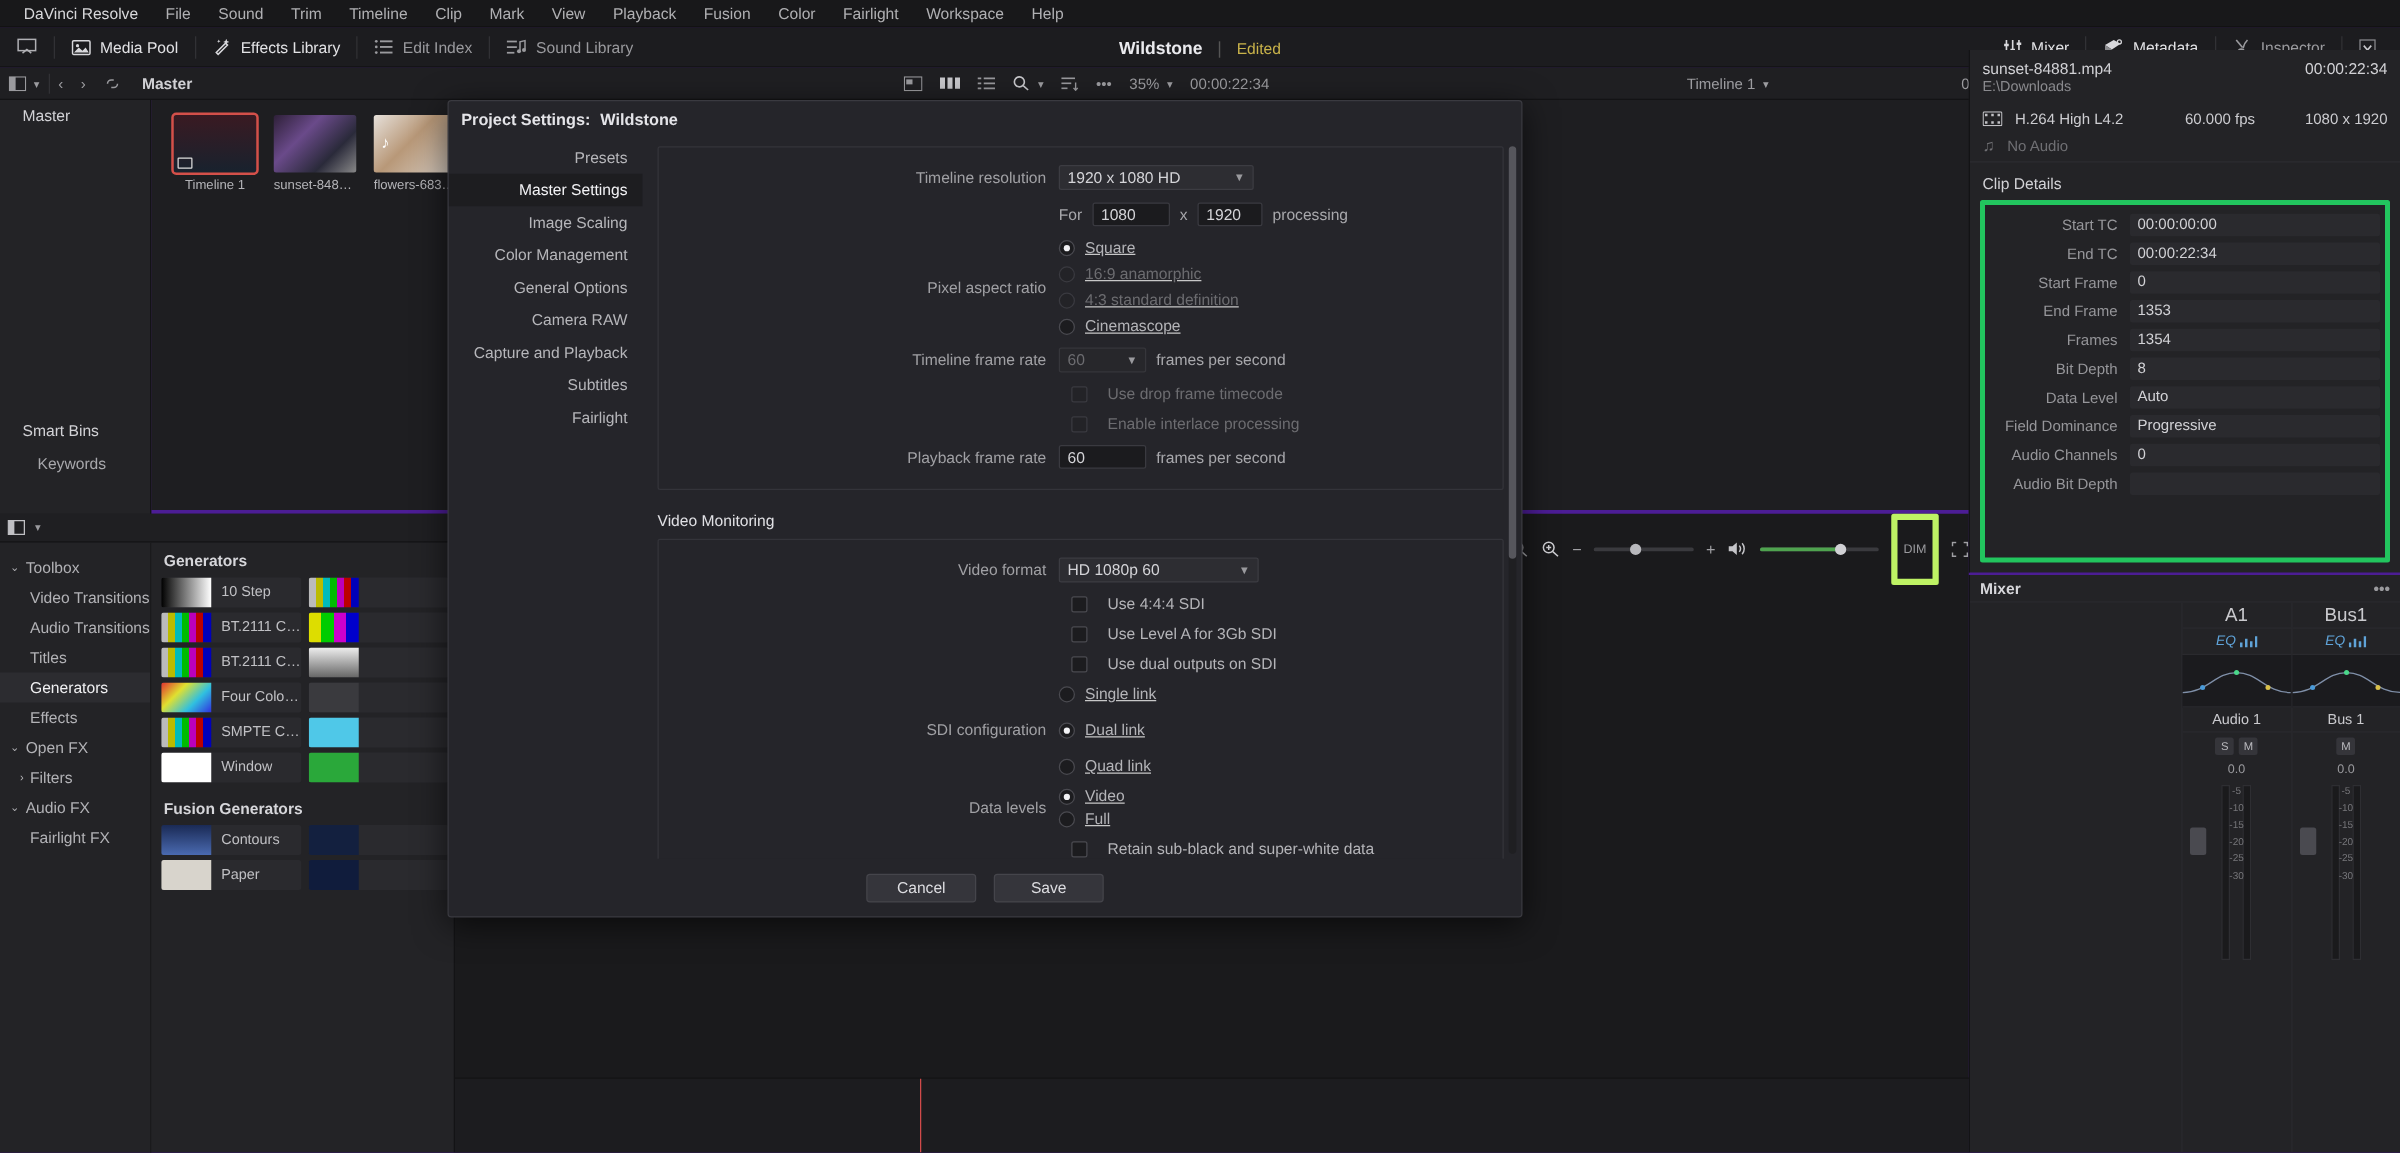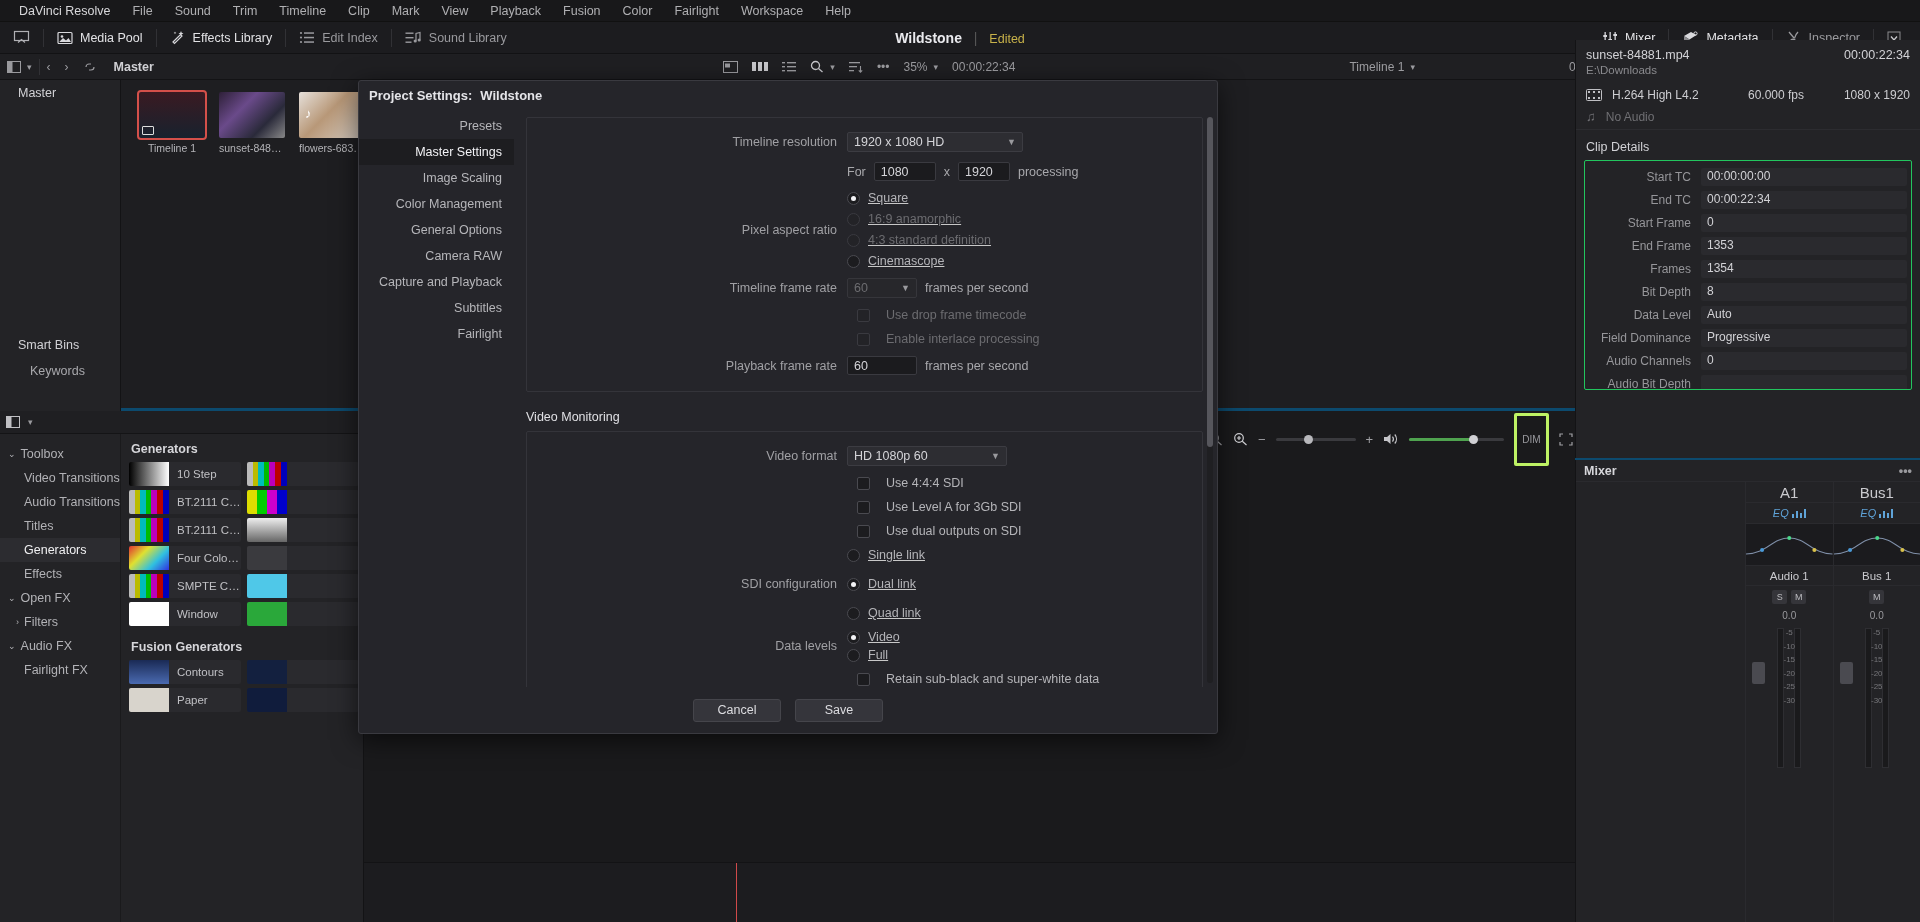--- a/index.html
+++ b/index.html
@@ -4,21 +4,21 @@
 <style>
   * { box-sizing: border-box; margin: 0; padding: 0; }
   html, body {
     width: 1920px; height: 922px;
     background: #1c1c1e;
     font-family: "Liberation Sans", sans-serif;
     color: #c8c8c8;
     overflow: hidden;
     -webkit-font-smoothing: antialiased;
   }
-  .app { position: relative; width: 1920px; height: 922px; background: #0c4a6e; }
+  .app { position: relative; width: 1920px; height: 922px; background: #4c1d95; }
 
   
   .menubar {
     height: 22px; background: #18181a; display: flex; align-items: center;
     padding-left: 8px; gap: 0px; border-bottom: 1px solid #111;
   }
   .menubar .mi { font-size: 12.5px; color: #b0b0b3; padding: 2px 11px; white-space: nowrap; }
   .menubar .mi.app-name { color: #d8d8db; }
 
   
@@ -88,33 +88,33 @@
 
   
   .meta-panel { position:absolute; right:0; top:40px; width:345px; height:418px; background:#232326; border-left:1px solid #131315; }
   .meta-file { padding: 8px 10px 4px 10px; }
   .meta-file .row1 { display:flex; justify-content:space-between; font-size:12.5px; color:#d2d2d6;}
   .meta-file .row2 { font-size:11.5px; color:#8a8a8e; margin-top:2px;}
   .meta-codec { display:flex; align-items:center; gap:10px; padding: 8px 10px 2px 10px; font-size:12px; color:#cdcdd1;}
   .meta-codec .sp { margin-left:auto;}
   .meta-audio { display:flex; align-items:center; gap:10px; padding: 5px 10px; font-size:12px; color:#6f6f73;}
   .meta-sec-title { font-size:12.5px; color:#d2d2d6; padding: 10px 10px 6px 10px; border-top:1px solid #2c2c30;}
-  .cd-box { margin: 0 8px; border:1px solid #22c55e; border-radius:2px; height: 230px; overflow:hidden; padding-top:4px;}
+  .cd-box { margin: 0 8px; border:4px solid #22c55e; border-radius:2px; height: 290px; overflow:hidden; padding-top:4px;}
   .cd-row { display:flex; align-items:center; height:23px; padding: 0 4px; }
   .cd-label { width: 112px; text-align:right; font-size:12px; color:#96969a; padding-right:10px; white-space:nowrap;}
   .cd-val { flex:1; height:18px; background:#2a2a2e; border-radius:2px; font-size:12px; color:#d2d2d6; padding: 1px 6px; white-space:nowrap; overflow:hidden;}
 
   
   .vstrip { position:absolute; left:1200px; top:425px; width:375px; height:28px; display:flex; align-items:center; gap:10px; padding-left:8px;}
   .vol-track { width:95px; height:3px; background:#3a3a3e; border-radius:2px; position:relative; }
   .vol-fill { position:absolute; left:0; top:0; height:3px; width:66%; background:#4fa34f; border-radius:2px;}
   .vol-knob { position:absolute; left:63%; top:-3px; width:9px; height:9px; border-radius:50%; background:#d0d0d4;}
   .sl-track { width:80px; height:3px; background:#3a3a3e; border-radius:2px; position:relative;}
   .sl-knob { position:absolute; left:36%; top:-3px; width:9px; height:9px; border-radius:50%; background:#b8b8bc;}
-  .dim-btn { font-size:10px; color:#9a9a9e; border:3px solid #bef264; border-radius:2px; padding:18px 5px;}
+  .dim-btn { font-size:10px; color:#9a9a9e; border:5px solid #bef264; border-radius:2px; padding:18px 5px;}
 
   
   .mixer-panel { position:absolute; right:0; top:460px; width:345px; bottom:0; background:#232326; border-left:1px solid #131315;}
   .mx-head { height:22px; display:flex; align-items:center; justify-content:space-between; padding:0 8px; font-size:12.5px; color:#d6d6da; font-weight:bold; border-bottom:1px solid #2a2a2e;}
   .mx-cols { display:flex; position:absolute; right:0; top:22px; bottom:0; width:175px;}
   .mx-col { flex:1; border-left:1px solid #2a2a2e; }
   .mx-colhead { height:20px; display:flex; align-items:center; justify-content:center; font-size:15px; color:#cacace;}
   .mx-eq { height:22px; display:flex; align-items:center; justify-content:center; gap:3px; font-size:11px; color:#5fa3d8; font-style:italic; border-top:1px solid #2a2a2e; border-bottom:1px solid #2a2a2e;}
   .mx-curve { height:42px; background:#1b1b1e; border-bottom:1px solid #2a2a2e; position:relative;}
   .mx-trackname { height:20px; display:flex; align-items:center; justify-content:center; font-size:11.5px; color:#cacace; border-bottom:1px solid #2a2a2e;}
@@ -743,21 +743,21 @@
         <div class="ni">Subtitles</div>
         <div class="ni">Fairlight</div>
       </div>
 
       <div class="ps-content">
 
         <div class="grp-box">
           <div class="frow">
             <div class="flabel">Timeline resolution</div>
             <div class="fctl">
-              <div class="select" style="width:176px">
+              <div class="select" style="width:156px">
                 <span>1920 x 1080 HD</span>
                 <span class="chev">▼</span>
               </div>
             </div>
           </div>
           <div class="frow">
             <div class="flabel"></div>
             <div class="fctl">
               <span class="unit">For</span>
               <div class="txtin" style="width:62px">1080</div>

